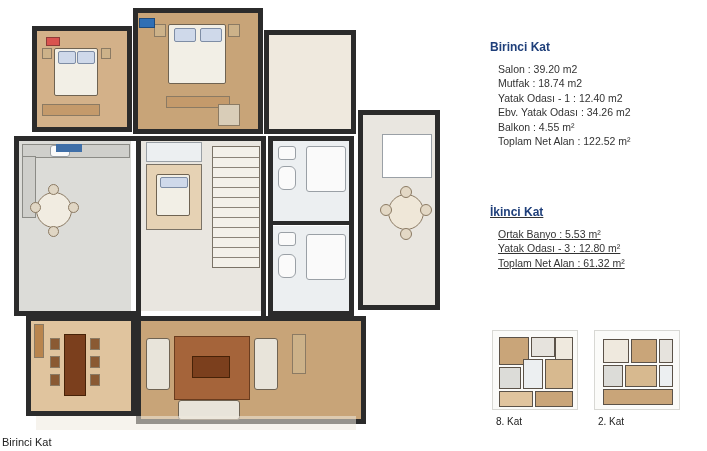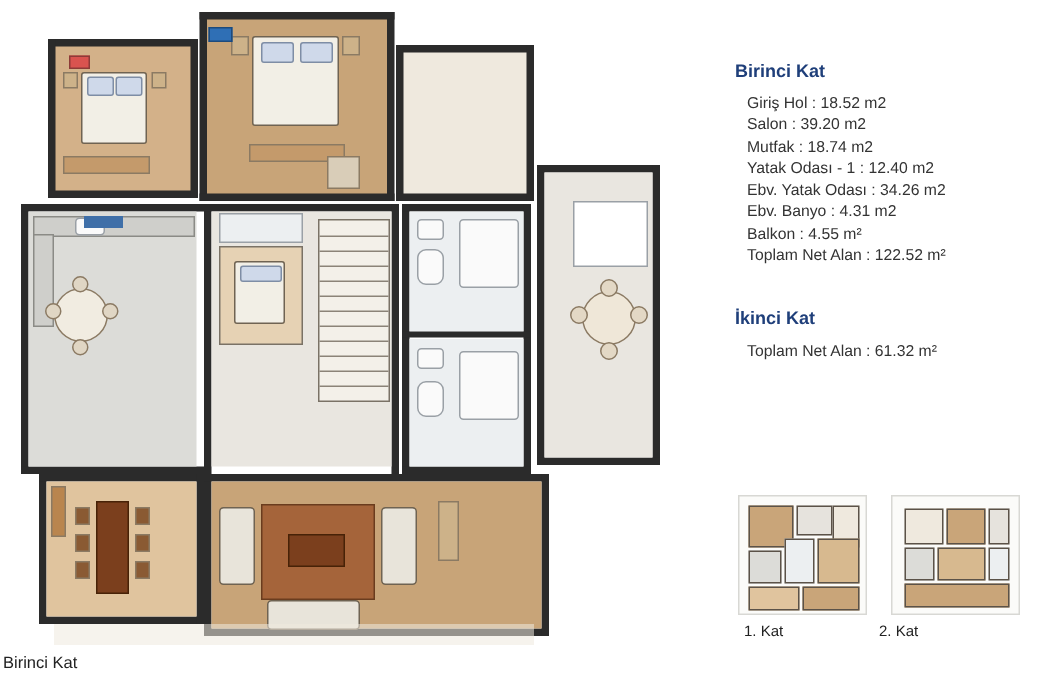--- a/index.html
+++ b/index.html
@@ -71,21 +71,21 @@
     position:absolute;top:0;width:86px;height:80px;
     background:#fbfbf9;border:1px solid #d8d8d4;box-sizing:border-box;
     overflow:hidden;
   }
   .thumb.t1{left:2px;}
   .thumb.t2{left:104px;}
   .thumb-cap{
     position:absolute;top:86px;font-size:10px;color:#222;
   }
   .thumb-cap.c1{left:6px;}
-  .thumb-cap.c2{left:96px;}
+  .thumb-cap.c2{left:108px;}
   .tp{position:absolute;box-sizing:border-box;}
 </style>
 </head>
 <body>
 
 <div class="plan-wrap">
   <div class="plan">
 
     <div class="rm f-wood2" style="left:30px;top:26px;width:92px;height:98px;"></div>
     <div class="wall" style="left:26px;top:22px;width:100px;height:5px;"></div>
@@ -216,32 +216,32 @@
   </div>
 
   <div class="plan-caption">Birinci Kat</div>
 </div>
 
 <div class="panel">
 
 
   <div class="blk" style="top:40px;">
     <div class="sec-title">Birinci Kat</div>
-    <div class="row">Giriş Hol : 18.52  m2</div>
     <div class="row">Salon : 39.20  m2</div>
     <div class="row">Mutfak : 18.74  m2</div>
     <div class="row">Yatak  Odası - 1 : 12.40   m2</div>
     <div class="row">Ebv. Yatak  Odası : 34.26 m2</div>
-    <div class="row">Ebv. Banyo : 4.31 m2</div>
     <div class="row">Balkon : 4.55 m²</div>
     <div class="row">Toplam Net Alan : 122.52 m²</div>
   </div>
 
-  <div class="blk" style="top:205px;">
+  <div class="blk" style="top:205px;text-decoration:underline;">
     <div class="sec-title">İkinci Kat</div>
+    <div class="row">Ortak Banyo : 5.53 m²</div>
+    <div class="row">Yatak  Odası - 3 : 12.80 m²</div>
     <div class="row">Toplam Net Alan : 61.32 m²</div>
   </div>
 
   <div class="thumbs">
 
     <div class="thumb t1">
       <div class="tp" style="left:6px;top:6px;width:30px;height:28px;background:#c9a579;border:1px solid #5b5248;"></div>
       <div class="tp" style="left:38px;top:6px;width:24px;height:20px;background:#e6e3dd;border:1px solid #5b5248;"></div>
       <div class="tp" style="left:62px;top:6px;width:18px;height:28px;background:#efe9de;border:1px solid #5b5248;"></div>
       <div class="tp" style="left:6px;top:36px;width:22px;height:22px;background:#dcdcd8;border:1px solid #5b5248;"></div>
@@ -254,16 +254,16 @@
     <div class="thumb t2">
       <div class="tp" style="left:8px;top:8px;width:26px;height:24px;background:#efe9de;border:1px solid #5b5248;"></div>
       <div class="tp" style="left:36px;top:8px;width:26px;height:24px;background:#c9a579;border:1px solid #5b5248;"></div>
       <div class="tp" style="left:64px;top:8px;width:14px;height:24px;background:#e6e3dd;border:1px solid #5b5248;"></div>
       <div class="tp" style="left:8px;top:34px;width:20px;height:22px;background:#dcdcd8;border:1px solid #5b5248;"></div>
       <div class="tp" style="left:30px;top:34px;width:32px;height:22px;background:#d7b98f;border:1px solid #5b5248;"></div>
       <div class="tp" style="left:64px;top:34px;width:14px;height:22px;background:#eceff1;border:1px solid #5b5248;"></div>
       <div class="tp" style="left:8px;top:58px;width:70px;height:16px;background:#c9a579;border:1px solid #5b5248;"></div>
     </div>
 
-    <div class="thumb-cap c1">1. Kat</div>
+    <div class="thumb-cap c1">8. Kat</div>
     <div class="thumb-cap c2">2. Kat</div>
   </div>
 </div>
 
 </body></html>

